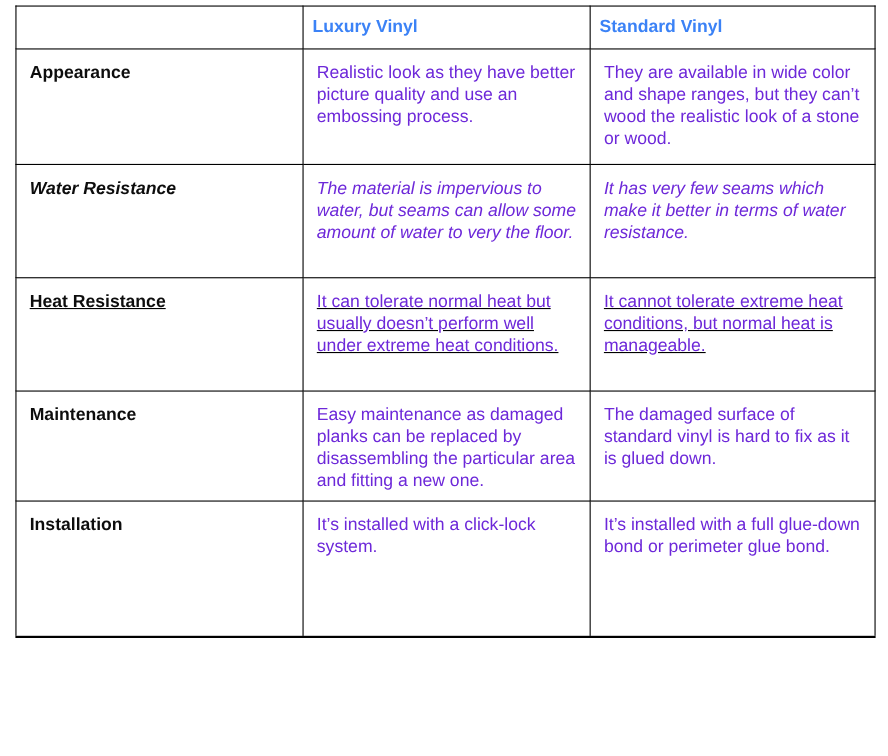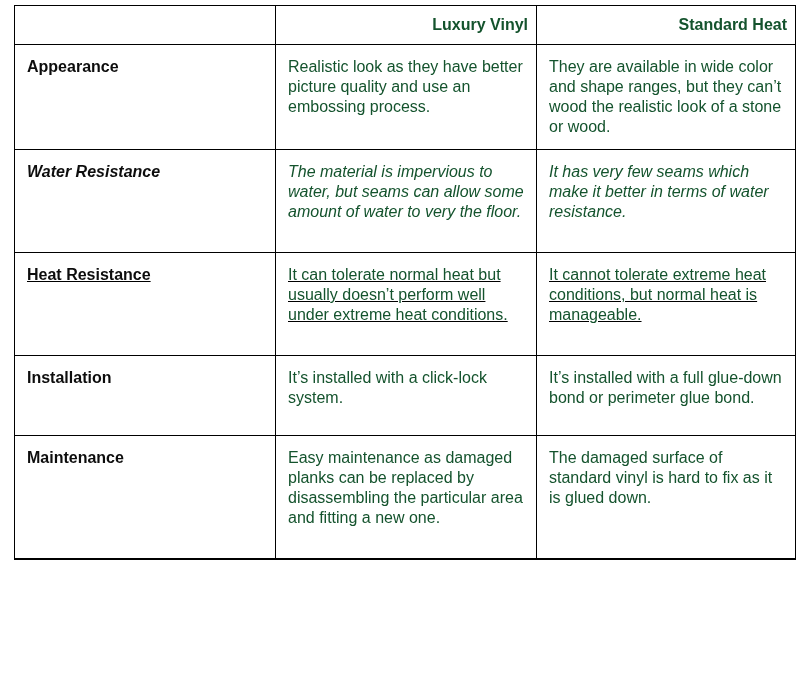--- a/index.html
+++ b/index.html
@@ -24,27 +24,27 @@
   }
   col.c1 { width: 261px; }
   col.c2 { width: 261px; }
   col.c3 { width: 259px; }
   th, td {
     border: 1px solid #000000;
     font-size: 16px;
     line-height: 20px;
     vertical-align: top;
     padding: 12px 9px 7px 12px;
-    color: #14532d;
+    color: #6d28d9;
     word-wrap: break-word;
   }
   thead th {
     font-weight: bold;
-    color: #14532d;
-    text-align: right;
+    color: #3b82f6;
+    text-align: left;
     vertical-align: middle;
     padding: 6px 8px;
   }
   td.label {
     font-weight: bold;
     color: #0d0d0d;
   }
   thead tr           { height: 39px; }
   tbody tr:nth-child(1) { height: 105px; }
   tbody tr:nth-child(2) { height: 103px; font-style: italic; }
@@ -60,43 +60,43 @@
 <table class="compare">
   <colgroup>
     <col class="c1">
     <col class="c2">
     <col class="c3">
   </colgroup>
   <thead>
     <tr>
       <th></th>
       <th>Luxury Vinyl</th>
-      <th>Standard Heat</th>
+      <th>Standard Vinyl</th>
     </tr>
   </thead>
   <tbody>
     <tr>
       <td class="label">Appearance</td>
       <td>Realistic look as they have better picture quality and use an embossing process.</td>
       <td>They are available in wide color and shape ranges, but they can’t wood the realistic look of a stone or wood.</td>
     </tr>
     <tr>
       <td class="label">Water Resistance</td>
       <td>The material is impervious to water, but seams can allow some amount of water to very the floor.</td>
       <td>It has very few seams which make it better in terms of water resistance.</td>
     </tr>
     <tr>
       <td class="label">Heat Resistance</td>
       <td>It can tolerate normal heat but usually doesn’t perform well under extreme heat conditions.</td>
       <td>It cannot tolerate extreme heat conditions, but normal heat is manageable.</td>
     </tr>
     <tr>
+      <td class="label">Maintenance</td>
+      <td>Easy maintenance as damaged planks can be replaced by disassembling the particular area and fitting a new one.</td>
+      <td>The damaged surface of standard vinyl is hard to fix as it is glued down.</td>
+    </tr>
+    <tr>
       <td class="label">Installation</td>
       <td>It’s installed with a click-lock system.</td>
       <td>It’s installed with a full glue-down bond or perimeter glue bond.</td>
-    </tr>
-    <tr>
-      <td class="label">Maintenance</td>
-      <td>Easy maintenance as damaged planks can be replaced by disassembling the particular area and fitting a new one.</td>
-      <td>The damaged surface of standard vinyl is hard to fix as it is glued down.</td>
     </tr>
   </tbody>
 </table>
 
 </body></html>

